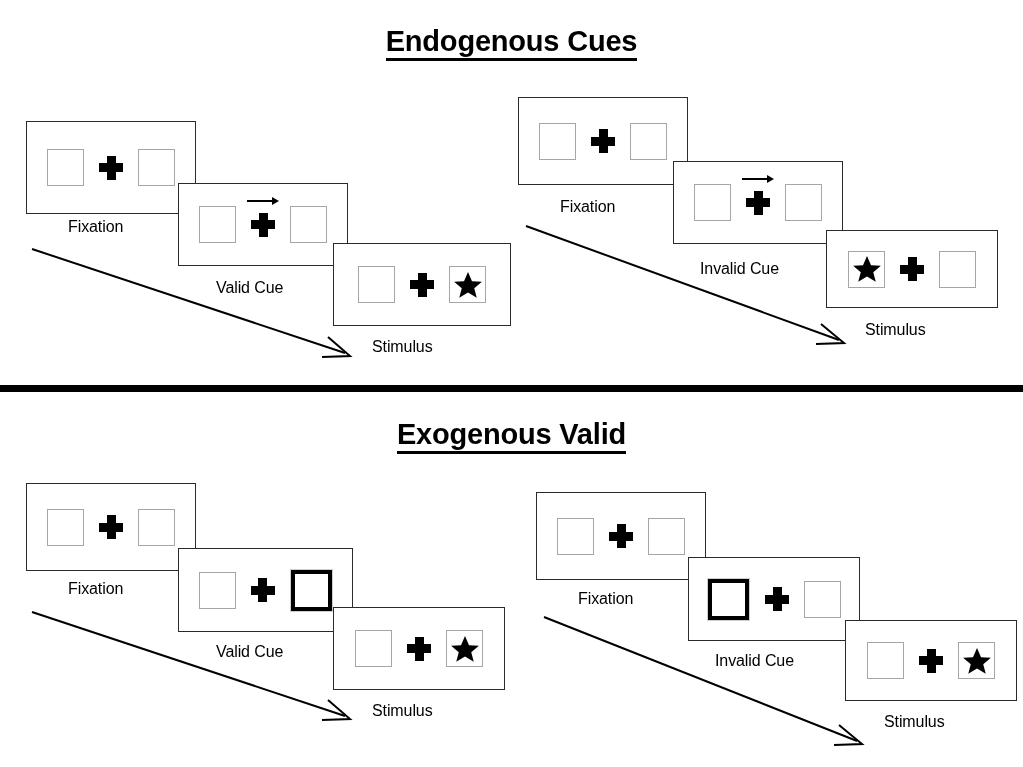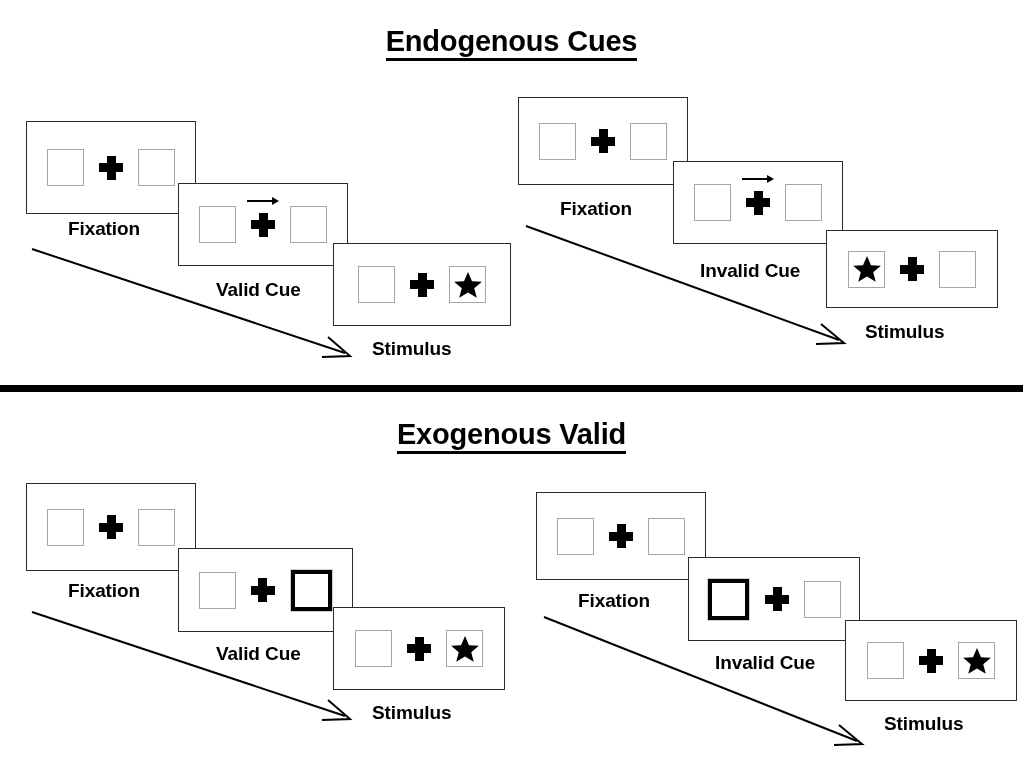--- a/index.html
+++ b/index.html
@@ -111,22 +111,22 @@
   
   .star {
     width: 30px;
     height: 30px;
     display: block;
   }
 
   
   .frame-label {
     position: absolute;
-    font-size: 19px;
-    font-weight: bold;
+    font-size: 16px;
+    font-weight: normal;
     white-space: nowrap;
     letter-spacing: -0.1px;
   }
 
   
   .flow-arrow {
     position: absolute;
     pointer-events: none;
   }
 </style>

